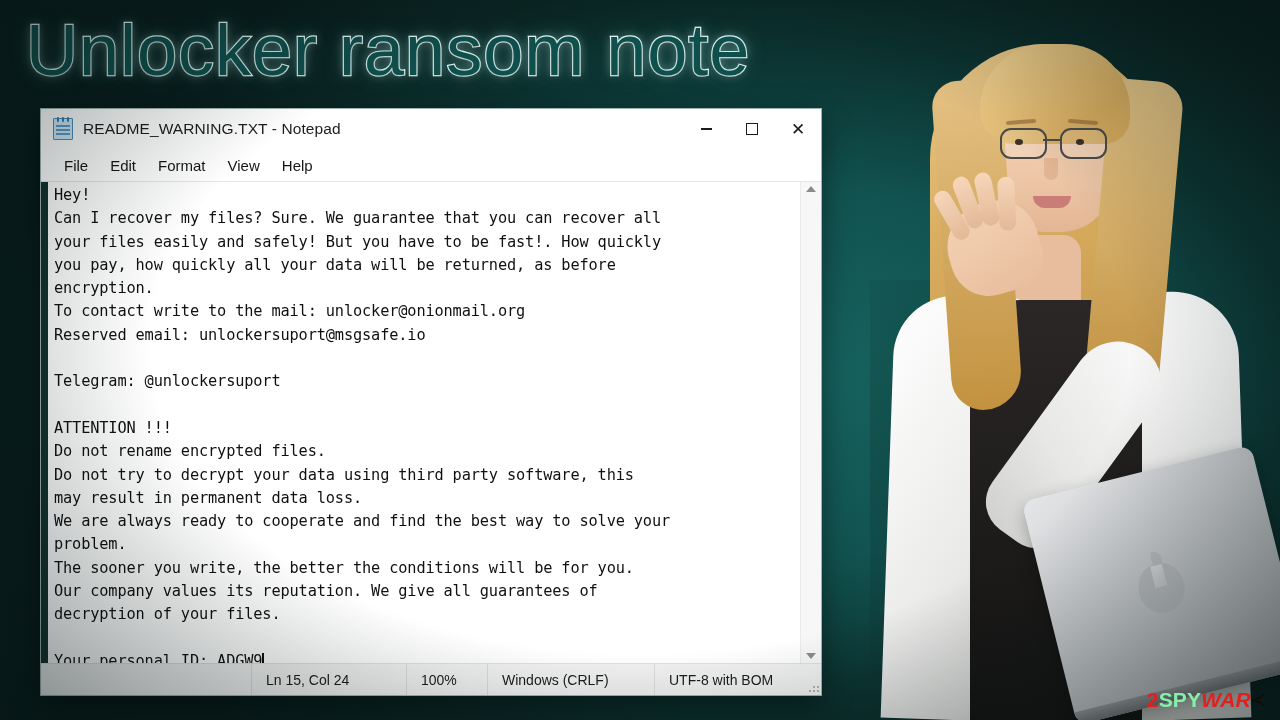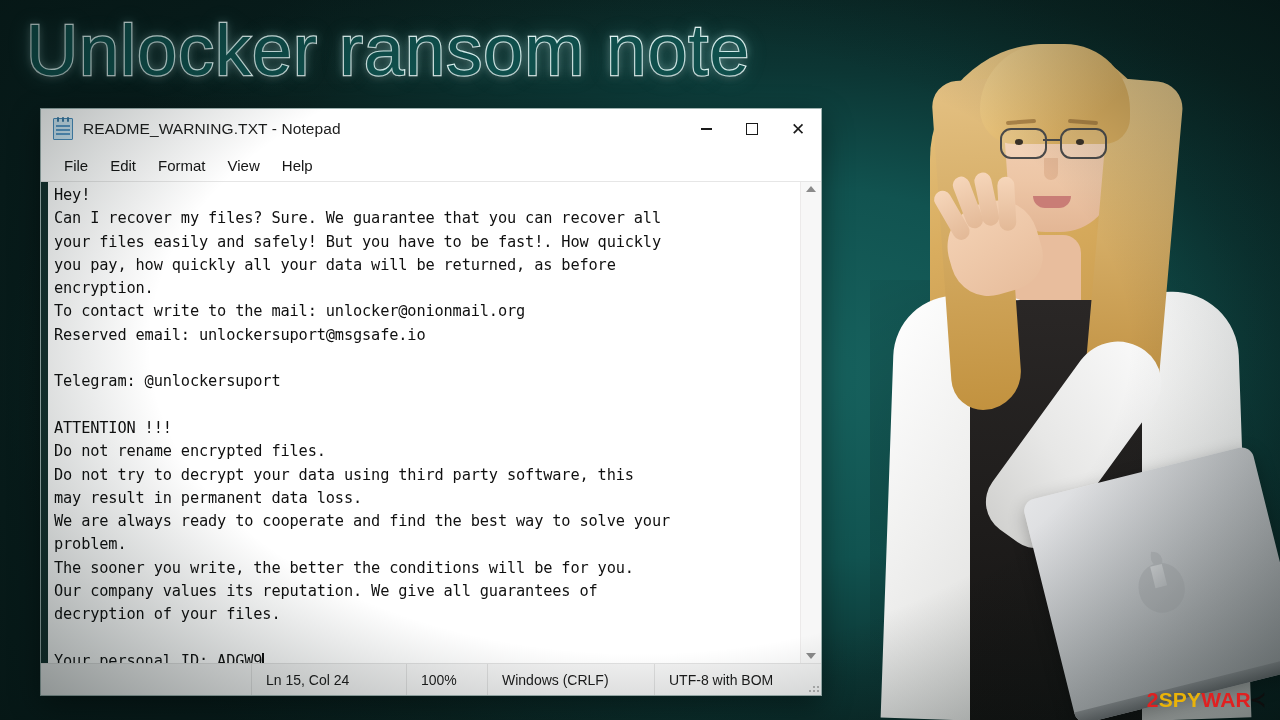--- a/index.html
+++ b/index.html
@@ -452,22 +452,22 @@
     bottom: 10px;
     font-size: 21px;
     font-weight: 700;
     letter-spacing: 0.2px;
     line-height: 1;
     display: flex;
     align-items: center;
     user-select: none;
   }
   .wm-2 { color: #e02020; }
-  .wm-spy { color: #eab308; }
-  .wm-war { color: #e02020; }
+  .wm-spy { color: #86efac; }
+  .wm-war { color: #e02020; font-style: italic; }
   .wm-chev {
     color: #0e0e0e;
     font-size: 19px;
     margin-left: -1px;
   }
 </style>
 </head>
 <body>
 
 <div id="stage">

